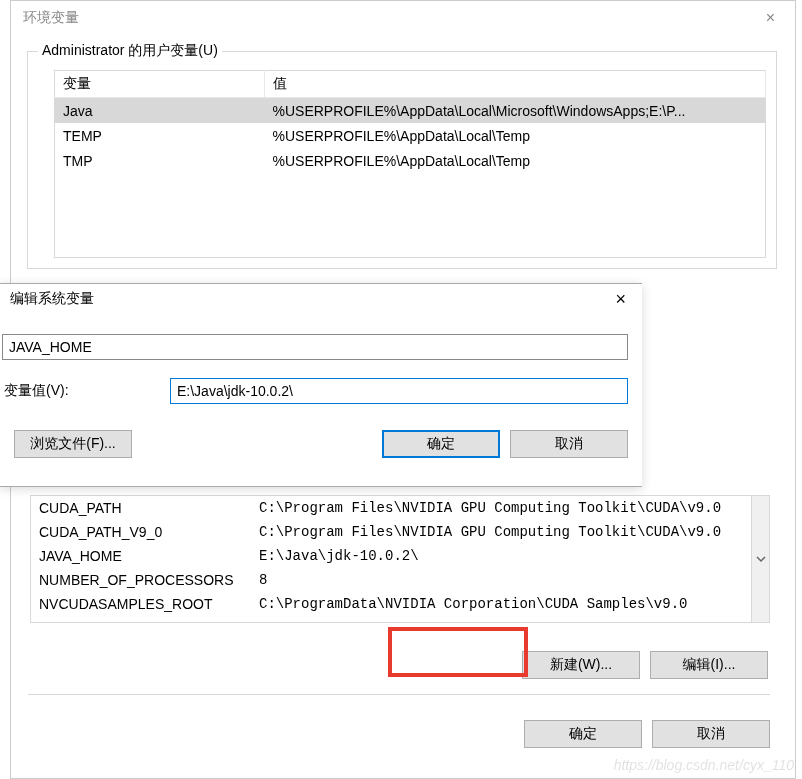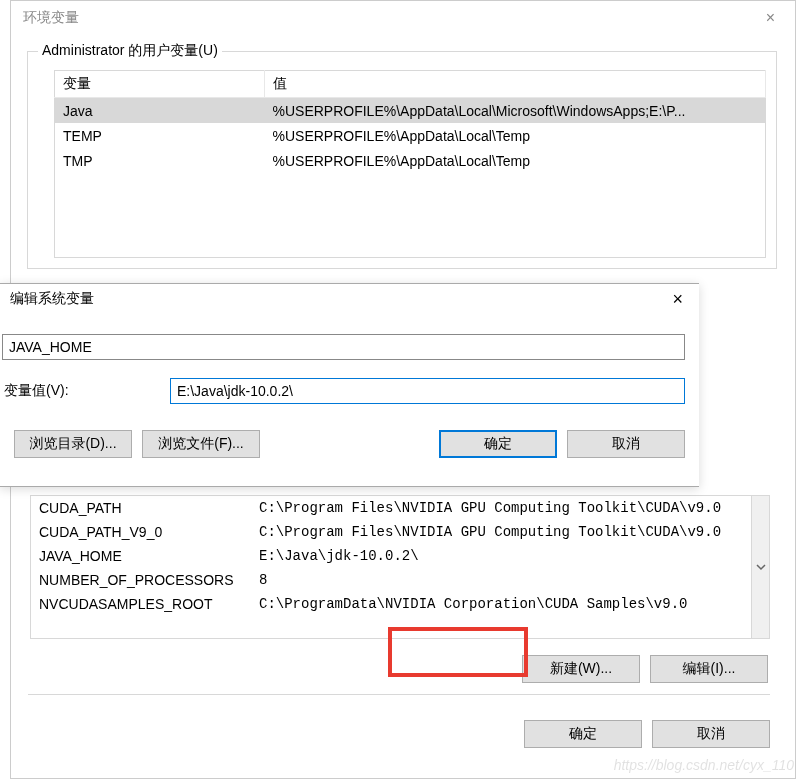--- a/index.html
+++ b/index.html
@@ -68,21 +68,21 @@
   border-right: 1px solid #e8e8e8;
   background: #fff;
 }
 .vars-table tr.selected td { background: #d8d8d8; }
 .vars-body { height: 160px; }
 
 
 .edit-dialog {
   position: absolute;
   left: 0; top: 283px;
-  width: 699px; height: 204px;
+  width: 642px; height: 204px;
   background: #fff;
   border-top: 1px solid #aaa;
   border-bottom: 1px solid #aaa;
   box-shadow: 0 2px 10px rgba(0,0,0,0.15);
 }
 .edit-titlebar {
   height: 30px;
   display: flex;
   align-items: center;
   padding: 0 10px;
@@ -132,21 +132,21 @@
 .sys-section {
   position: absolute;
   left: 30px; top: 495px;
   width: 740px;
 }
 .sys-list {
   width: 100%;
   border: 1px solid #d8d8d8;
   background: #fff;
   font-size: 14px;
-  height: 144px;
+  height: 128px;
   overflow: hidden;
   position: relative;
 }
 .sys-row { display: flex; padding: 2px 8px; height: 24px; align-items: center; }
 .sys-row .c1 { width: 220px; }
 .sys-row .c2 { flex: 1; white-space: nowrap; overflow: hidden; text-overflow: ellipsis; font-family: Liberation Mono, monospace; }
 .scroll-arrow {
   position: absolute;
   right: 0; top: 0;
   width: 18px; height: 100%;
@@ -155,21 +155,21 @@
   display: flex;
   align-items: center;
   justify-content: center;
 }
 .scroll-arrow svg { width: 10px; height: 10px; }
 
 .lower-btn-row {
   display: flex;
   justify-content: flex-end;
   gap: 10px;
-  margin-top: 16px;
+  margin-top: 28px;
   padding-right: 2px;
 }
 .highlight-box {
   position: absolute;
   border: 4px solid #e83a2f;
   pointer-events: none;
 }
 .final-btn-row {
   position: absolute;
   left: 30px; top: 720px;
@@ -282,21 +282,20 @@
   <div class="form-rows">
     <div class="form-row">
       <input class="form-input plain" value="JAVA_HOME" style="">
     </div>
     <div class="form-row">
       <span class="form-label">变量值(V):</span>
       <input class="form-input" value="E:\Java\jdk-10.0.2\" style="">
     </div>
   </div>
   <div class="btn-row">
-    <button class="btn">浏览目录(D)...</button>
     <button class="btn">浏览文件(F)...</button>
     <span class="spacer"></span>
     <button class="btn primary">确定</button>
     <button class="btn">取消</button>
   </div>
 </div>
 
 <span class="watermark">https://blog.csdn.net/cyx_110</span>
 
 </body></html>

